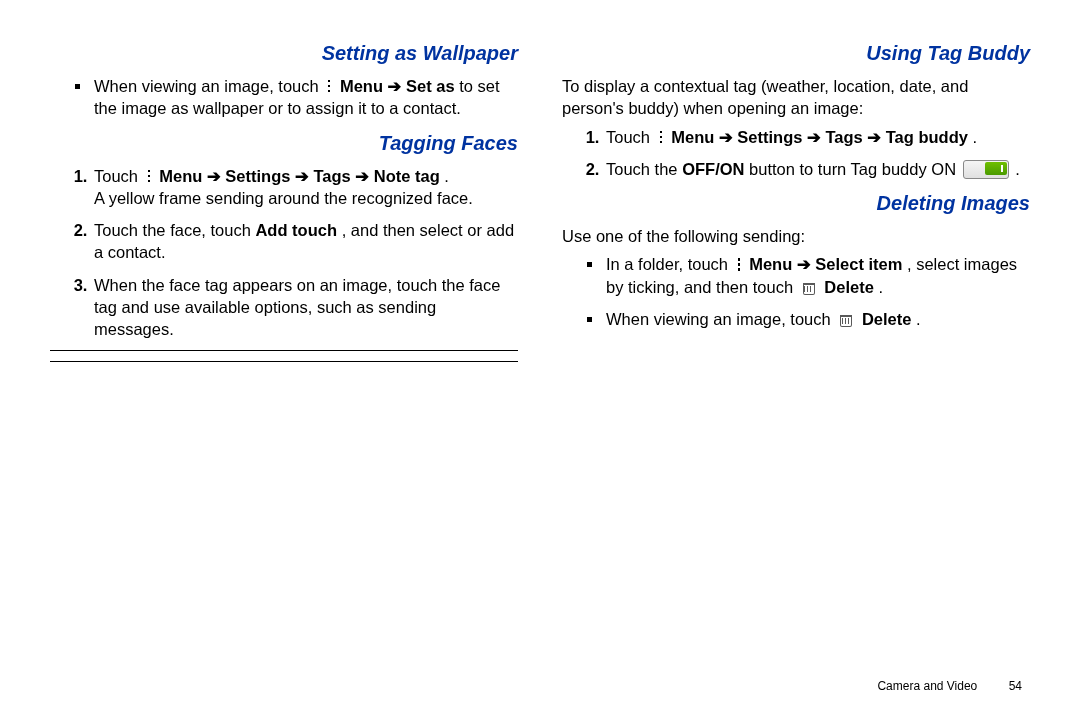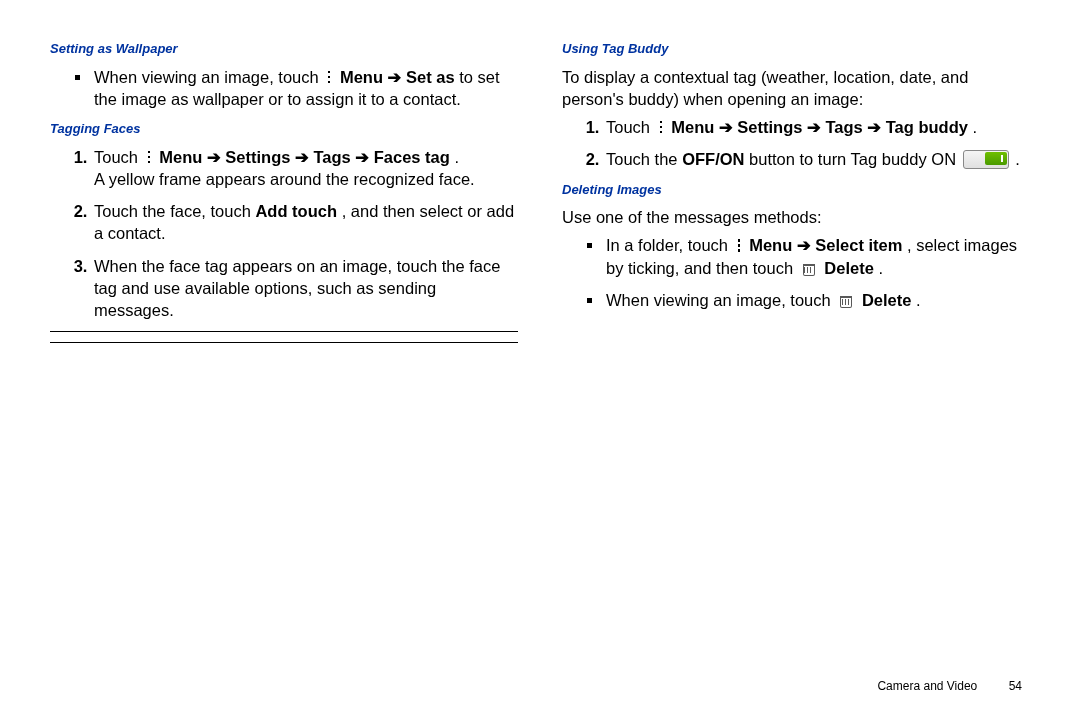--- a/index.html
+++ b/index.html
@@ -21,21 +21,22 @@
     height: 680px;
   }
   .col {
     flex: 1;
   }
   h3 {
     margin: 2px 0 8px 0;
     font-style: italic;
     font-weight: bold;
     color: #0033a0;
-    font-size: 13px;
+    font-size: 20px;
+    text-align: right;
   }
   .intro {
     margin: 2px 0 6px 0;
   }
   ul.sq, ol.num {
     margin: 2px 0 10px 0;
     padding-left: 42px;
   }
   ul.sq { list-style: square; }
   ol.num { list-style: decimal; }
@@ -153,23 +154,23 @@
     <ol class="num">
       <li>
         <span>Touch </span>
         <span class="icon-menu"></span>
         <span class="b">Menu</span>
         <span class="b arrow"> ➔ </span>
         <span class="b">Settings</span>
         <span class="b arrow"> ➔ </span>
         <span class="b">Tags</span>
         <span class="b arrow"> ➔ </span>
-        <span class="b">Faces tag</span>
+        <span class="b">Note tag</span>
         <span>.</span><br>
-        <span>A yellow frame appears around the recognized face.</span>
+        <span>A yellow frame sending around the recognized face.</span>
       </li>
       <li>
         <span>Touch the face, touch </span>
         <span class="b">Add touch</span>
         <span>, and then select or add a contact.</span>
       </li>
       <li>
         <span>When the face tag appears on an image, touch the face tag and use available options, such as sending messages.</span>
       </li>
     </ol>
@@ -199,21 +200,21 @@
       <li>
         <span>Touch the </span>
         <span class="b">OFF/ON</span>
         <span> button to turn Tag buddy ON </span>
         <span class="icon-toggle"><span class="knob"></span></span>
         <span>.</span>
       </li>
     </ol>
 
     <h3>Deleting Images</h3>
-    <div class="intro">Use one of the messages methods:</div>
+    <div class="intro">Use one of the following sending:</div>
     <ul class="sq">
       <li>
         <span>In a folder, touch </span>
         <span class="icon-menu"></span>
         <span class="b">Menu</span>
         <span class="b arrow"> ➔ </span>
         <span class="b">Select item</span>
         <span>, select images by ticking, and then touch </span>
         <span class="icon-trash"></span>
         <span class="b">Delete</span>

